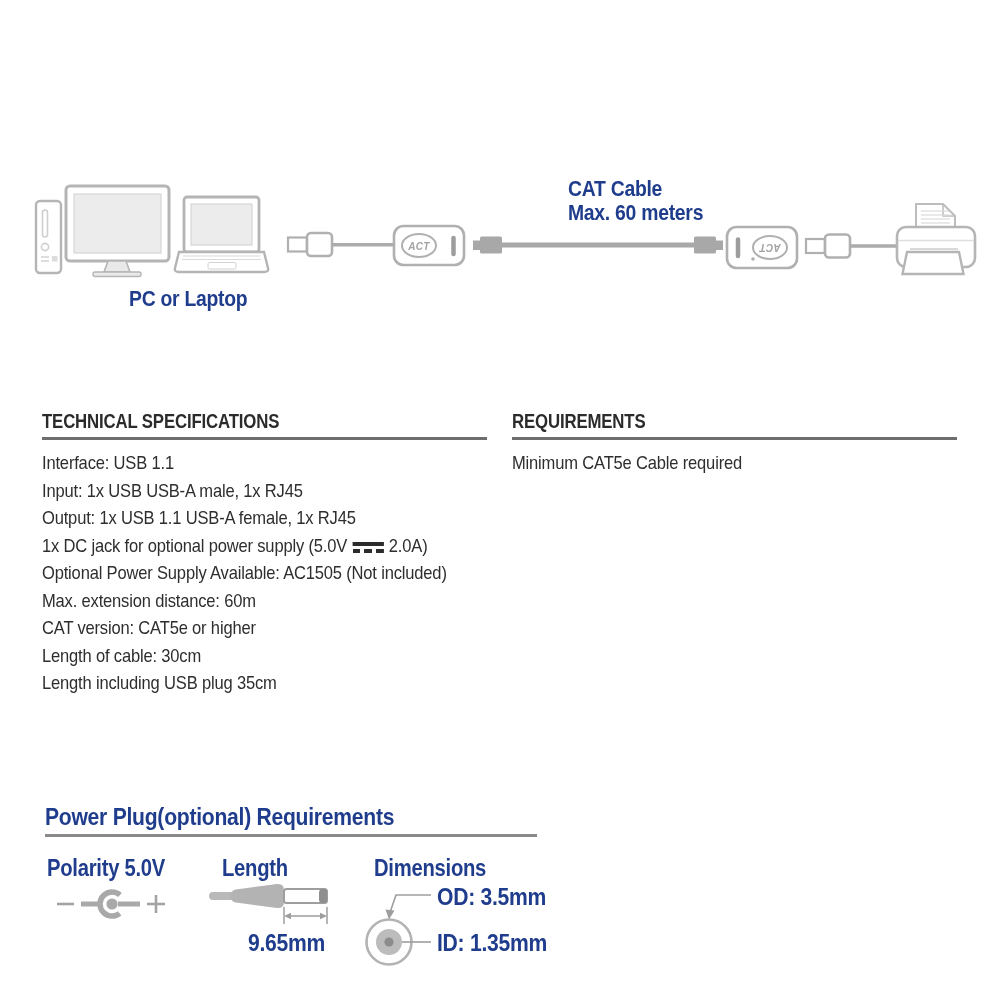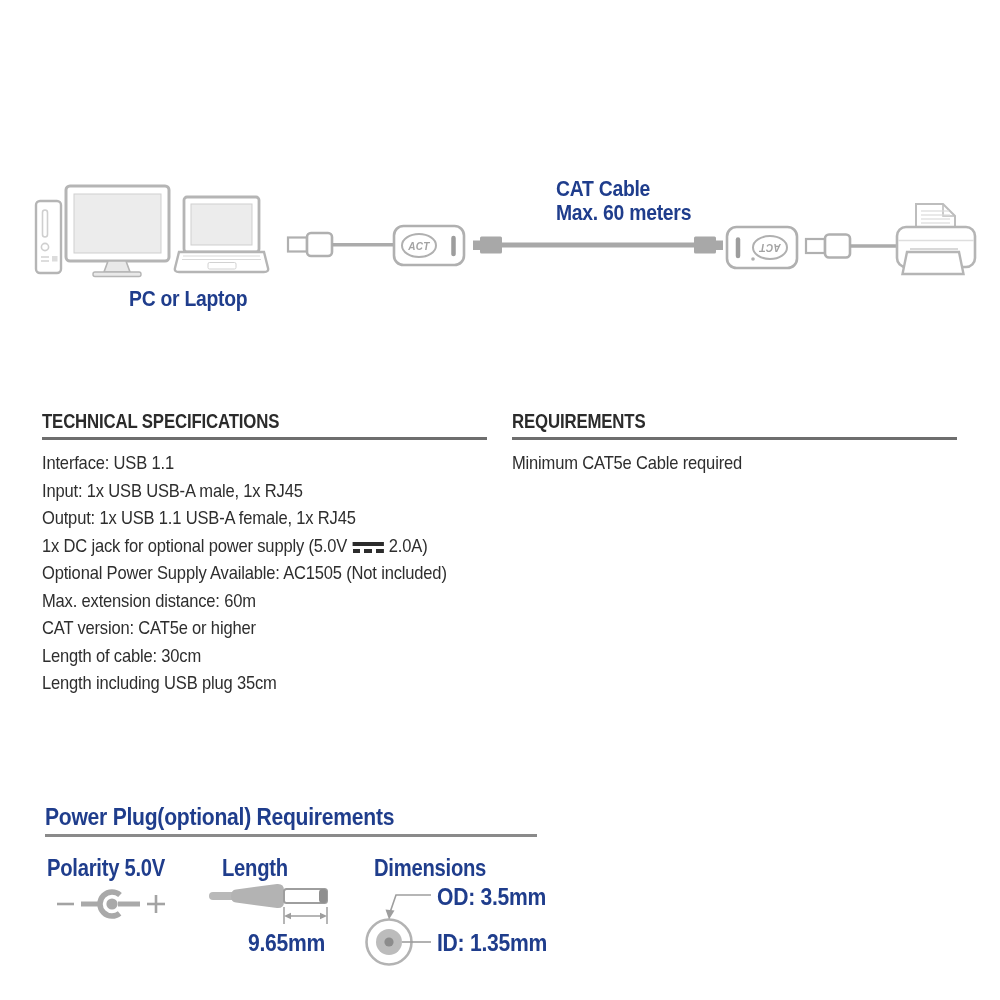--- a/index.html
+++ b/index.html
@@ -124,21 +124,21 @@
     <circle cx="389" cy="942" r="4.6" fill="#8c8c8c"></circle>
   </g>
   <g>
     <polyline points="431,895 396,895 390.5,911" fill="none" stroke="#9e9e9e" stroke-width="1.6"></polyline>
     <polygon points="389,919.5 385.5,909.5 394.5,910.5" fill="#9e9e9e"></polygon>
   </g>
   <line x1="402" y1="942" x2="431" y2="942" stroke="#9e9e9e" stroke-width="1.6"></line>
 </svg>
 
 <div class="abs navy diagram-label cond88" style="left:129px;top:287px;">PC or Laptop</div>
-<div class="abs navy diagram-label" style="left:556px;top:177px;">
+<div class="abs navy diagram-label" style="left:568px;top:177px;">
   <div class="cond88">CAT Cable</div>
   <div class="cond88">Max. 60 meters</div>
 </div>
 
 <div class="abs section-title cond80" style="left:42px;top:409px;">TECHNICAL SPECIFICATIONS</div>
 <div class="abs underline" style="left:42px;top:437px;width:445px;"></div>
 <div class="abs spec-lines cond87" style="left:42px;top:449px;">
   <div class="line">Interface: USB 1.1</div>
   <div class="line">Input: 1x USB USB-A male, 1x RJ45</div>
   <div class="line">Output: 1x USB 1.1 USB-A female, 1x RJ45</div>

